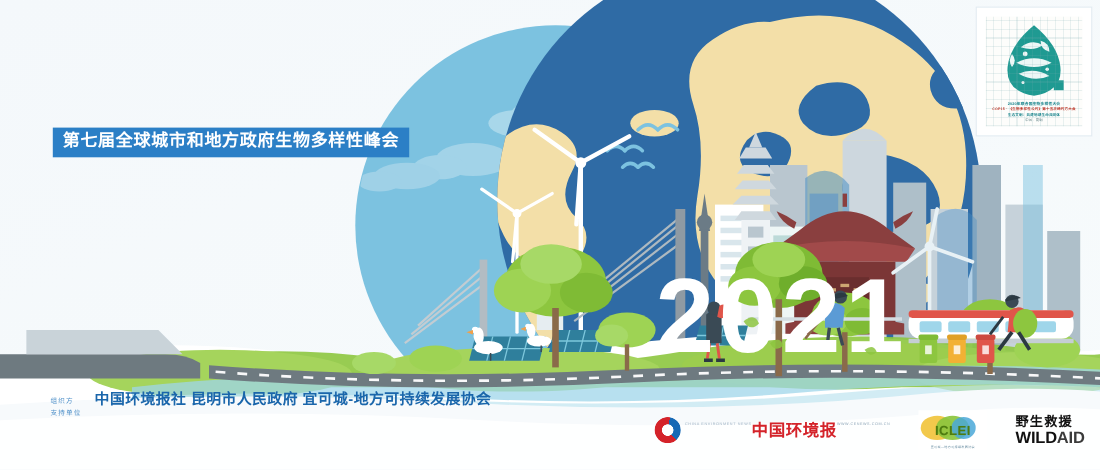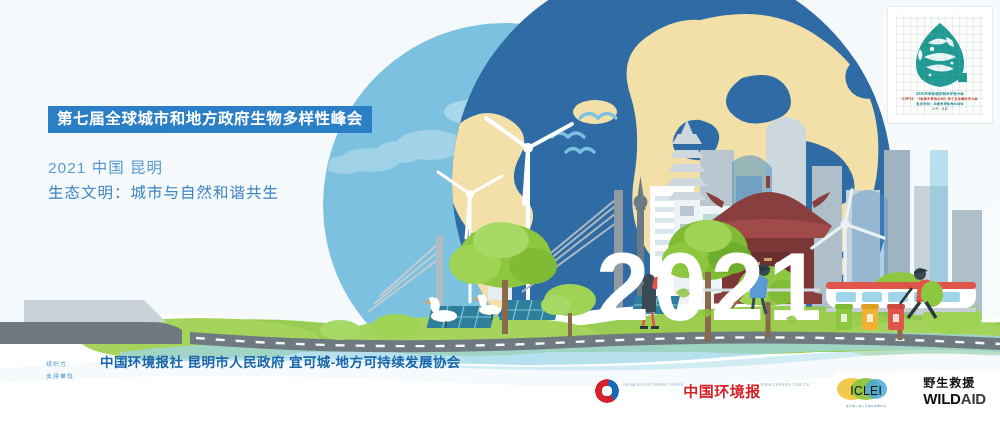--- a/index.html
+++ b/index.html
@@ -26,21 +26,21 @@
   .title-line{
     color:#1263ab;
     font-size:30px;
     line-height:1.28;
     font-weight:700;
     letter-spacing:.5px;
     white-space:nowrap;
   }
   .badge{
     display:inline-block;
-    margin-top:18px;
+    margin-top:28px;
     background:#2b7fc6;
     color:#ffffff;
     font-size:15.5px;
     font-weight:700;
     letter-spacing:.6px;
     padding:5px 9px 6px 9px;
     line-height:1;
     white-space:nowrap;
   }
   .sub{
@@ -50,21 +50,21 @@
     line-height:1.65;
     letter-spacing:1px;
     white-space:nowrap;
   }
   .sub .l2{color:#3f85c4;}
 
   
   .credits{
     position:absolute;left:46px;bottom:44px;z-index:30;
   }
-  .credit-row{display:flex;align-items:baseline;gap:20px;margin-bottom:3px;}
+  .credit-row{display:flex;align-items:baseline;gap:6px;margin-bottom:3px;}
   .credit-tag{
     color:#4e90c9;
     font-size:6px;
     letter-spacing:1px;
     width:34px;
     flex:0 0 34px;
     text-align:justify;
     line-height:1;
     transform:translateY(-1px);
   }
@@ -118,21 +118,21 @@
 
   .iclei{
     position:relative;width:62px;height:36px;background:#fff;
     display:flex;align-items:center;justify-content:center;
   }
   .iclei .blob{position:absolute;border-radius:50%;}
   .b1{width:30px;height:22px;background:#f2c94c;left:2px;top:5px;}
   .b2{width:30px;height:22px;background:#8cc63e;left:16px;top:5px;opacity:.92;}
   .b3{width:22px;height:20px;background:#4aa8d8;left:30px;top:6px;opacity:.85;}
   .iclei-word{
-    position:relative;z-index:2;color:#0f172a;font-weight:400;
+    position:relative;z-index:2;color:#4d7c0f;font-weight:700;
     font-size:12px;letter-spacing:.4px;
     text-shadow:0 0 1px rgba(0,0,0,.12);
   }
   .iclei-sub{
     position:absolute;left:0;right:0;bottom:1px;text-align:center;
     font-size:2.8px;color:#6b8fa3;letter-spacing:.3px;
   }
 
   .wild{display:flex;flex-direction:column;align-items:flex-start;line-height:1;}
   .wild-cn{font-size:12px;font-weight:700;color:#111;letter-spacing:1px;font-family:"DejaVu Serif",serif;}
@@ -521,24 +521,20 @@
         </g>
 
         <path d="M0 368 q200 -14 420 -2 q220 12 420 -8 q90 -8 160 -2 l0 71 l-1000 0z" fill="#f7fafc"></path>
         <path d="M0 382 q220 -12 440 0 q220 12 430 -8 q70 -6 130 -2 l0 55 l-1000 0z" fill="#ffffff" opacity=".85"></path>
       </g>
     </svg>
   </div>
 
   <div class="textblock">
     <div class="badge">第七届全球城市和地方政府生物多样性峰会</div>
-    <div class="sub">
-      <div>2021 中国 昆明</div>
-      <div class="l2">生态文明：城市与自然和谐共生</div>
-    </div>
   </div>
 
   <div class="credits">
     <div class="credit-row">
       <span class="credit-tag">组织方</span>
       <span class="credit-val">中国环境报社 昆明市人民政府  宜可城-地方可持续发展协会</span>
     </div>
     <div class="credit-row">
       <span class="credit-tag">支持单位</span>
     </div>

